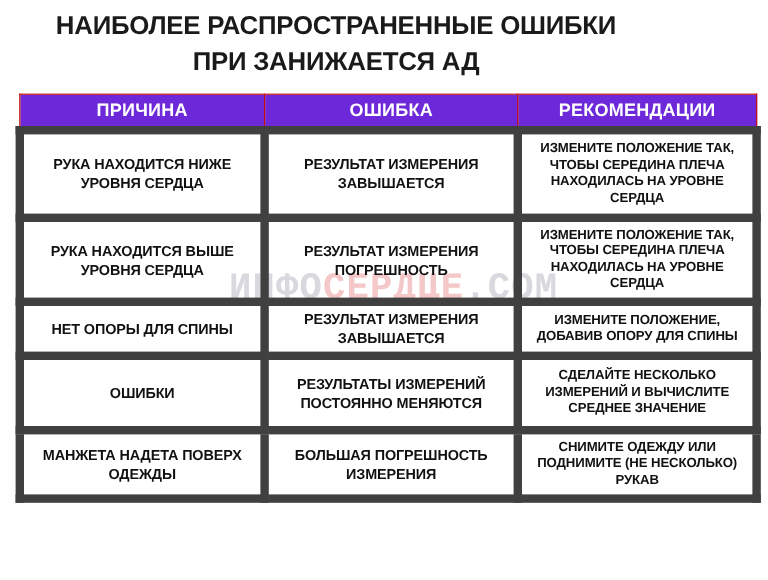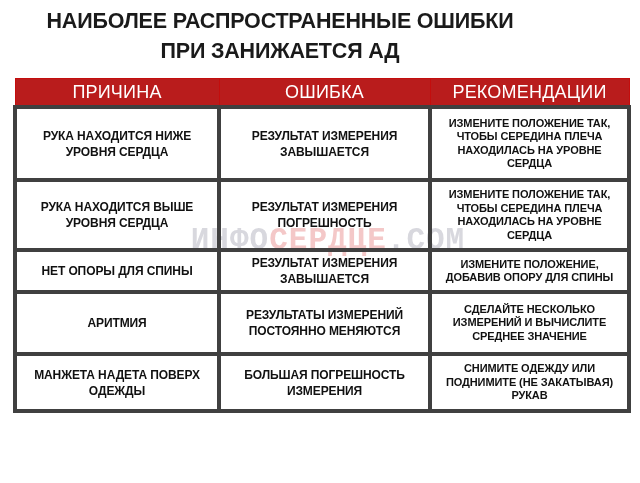--- a/index.html
+++ b/index.html
@@ -58,31 +58,31 @@
     width: 614px;
     z-index: 10;
   }
   table.grid {
     border-collapse: collapse;
     width: 614px;
     table-layout: fixed;
   }
   table.grid th,
   table.grid td {
-    border: 4px solid #404040;
+    border: 7px solid #404040;
     vertical-align: middle;
     text-align: center;
     padding: 3px 4px;
   }
   table.grid thead th {
-    background: #b91c1c;
+    background: #6d28d9;
     border: 1px solid #c40d0d;
     color: #ffffff;
-    font-size: 18px;
-    font-weight: normal;
+    font-size: 15px;
+    font-weight: bold;
     letter-spacing: 0.2px;
     height: 22px;
     padding: 2px 4px;
   }
   td.cause,
   td.error {
     background: transparent;
     font-size: 12px;
     font-weight: bold;
     color: #111111;
@@ -137,24 +137,24 @@
         <td class="cause">РУКА НАХОДИТСЯ ВЫШЕ УРОВНЯ СЕРДЦА</td>
         <td class="error">РЕЗУЛЬТАТ ИЗМЕРЕНИЯ ПОГРЕШНОСТЬ</td>
         <td class="reco">ИЗМЕНИТЕ ПОЛОЖЕНИЕ ТАК, ЧТОБЫ СЕРЕДИНА ПЛЕЧА НАХОДИЛАСЬ НА УРОВНЕ СЕРДЦА</td>
       </tr>
       <tr style="height:32px">
         <td class="cause">НЕТ ОПОРЫ ДЛЯ СПИНЫ</td>
         <td class="error">РЕЗУЛЬТАТ ИЗМЕРЕНИЯ ЗАВЫШАЕТСЯ</td>
         <td class="reco">ИЗМЕНИТЕ ПОЛОЖЕНИЕ, ДОБАВИВ ОПОРУ ДЛЯ СПИНЫ</td>
       </tr>
       <tr style="height:62px">
-        <td class="cause">АРИТМИЯ</td>
+        <td class="cause">ОШИБКИ</td>
         <td class="error">РЕЗУЛЬТАТЫ ИЗМЕРЕНИЙ ПОСТОЯННО МЕНЯЮТСЯ</td>
         <td class="reco">СДЕЛАЙТЕ НЕСКОЛЬКО ИЗМЕРЕНИЙ И ВЫЧИСЛИТЕ СРЕДНЕЕ ЗНАЧЕНИЕ</td>
       </tr>
       <tr style="height:57px">
         <td class="cause">МАНЖЕТА НАДЕТА ПОВЕРХ ОДЕЖДЫ</td>
         <td class="error">БОЛЬШАЯ ПОГРЕШНОСТЬ ИЗМЕРЕНИЯ</td>
-        <td class="reco">СНИМИТЕ ОДЕЖДУ ИЛИ ПОДНИМИТЕ (НЕ ЗАКАТЫВАЯ) РУКАВ</td>
+        <td class="reco">СНИМИТЕ ОДЕЖДУ ИЛИ ПОДНИМИТЕ (НЕ НЕСКОЛЬКО) РУКАВ</td>
       </tr>
     </tbody>
   </table>
 </div>
 
 </body></html>

